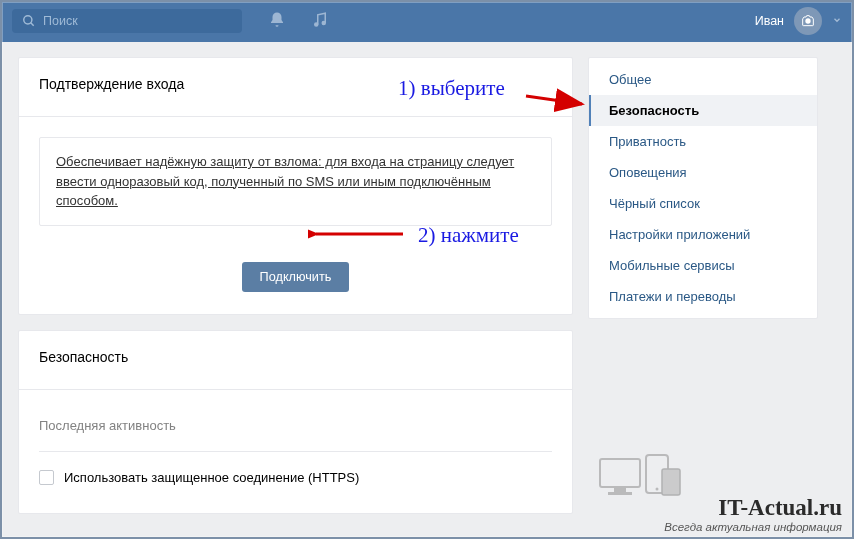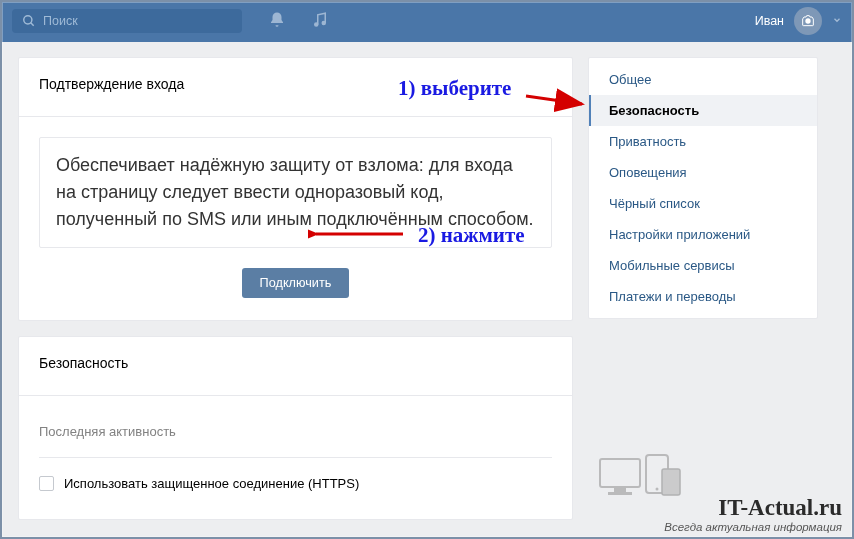--- a/index.html
+++ b/index.html
@@ -87,28 +87,29 @@
       font-size: 14px;
       font-weight: 400;
       color: #000;
       border-bottom: 1px solid #e7e8ec;
     }
     .panel-body { padding: 20px; }
     .info-box {
       border: 1px solid #e7e8ec;
       padding: 14px 16px;
       color: #333;
-      font-size: 18px;
+      font-size: 13px;
       line-height: 1.5;
       border-radius: 2px;
+      text-decoration: underline;
     }
     .btn-wrap {
       display: flex;
       justify-content: center;
-      margin-top: 20px;
+      margin-top: 36px;
       margin-bottom: 2px;
     }
     .btn {
       background: #5b7ea4;
       color: #fff;
       border: none;
       padding: 8px 18px;
       border-radius: 3px;
       font-size: 12.7px;
       cursor: pointer;
@@ -164,21 +165,20 @@
       padding-left: 18px;
       background: #f0f2f5;
     }
     
     .annot {
       position: absolute;
       color: #1a1ae2;
       font-family: "Times New Roman", serif;
       font-size: 21px;
       pointer-events: none;
-      font-weight: bold;
     }
     .arrow {
       position: absolute;
       pointer-events: none;
     }
     .watermark {
       position: absolute;
       right: 12px;
       bottom: 6px;
       text-align: right;

